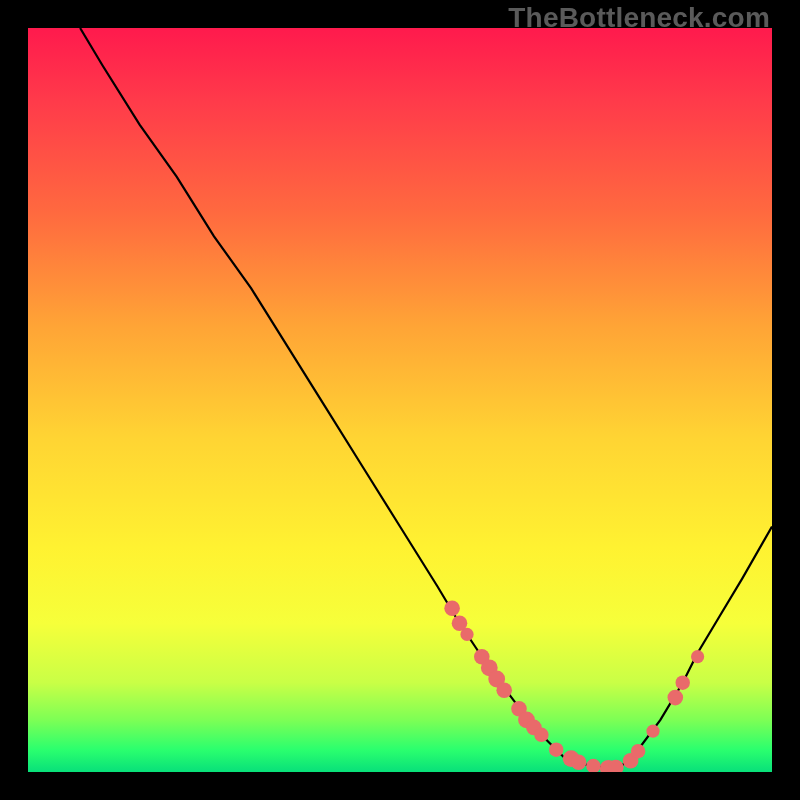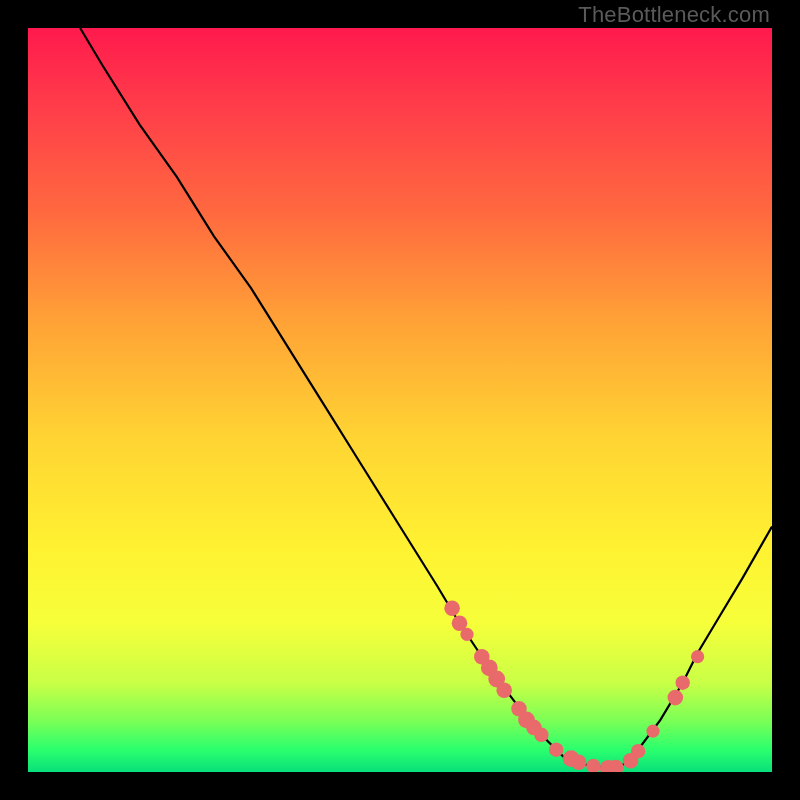--- a/index.html
+++ b/index.html
@@ -46,22 +46,22 @@
     top: 0;
     width: 744px;
     height: 744px;
     pointer-events: none;
   }
   .watermark {
     position: absolute;
     top: 2px;
     right: 30px;
     color: #5a5a5a;
-    font-size: 22px;
-    font-weight: 400;
+    font-size: 28px;
+    font-weight: 700;
     letter-spacing: 0.2px;
   }
 </style>
 </head>
 <body>
 
 <div class="watermark">TheBottleneck.com</div>
 
 <div class="frame">
 

